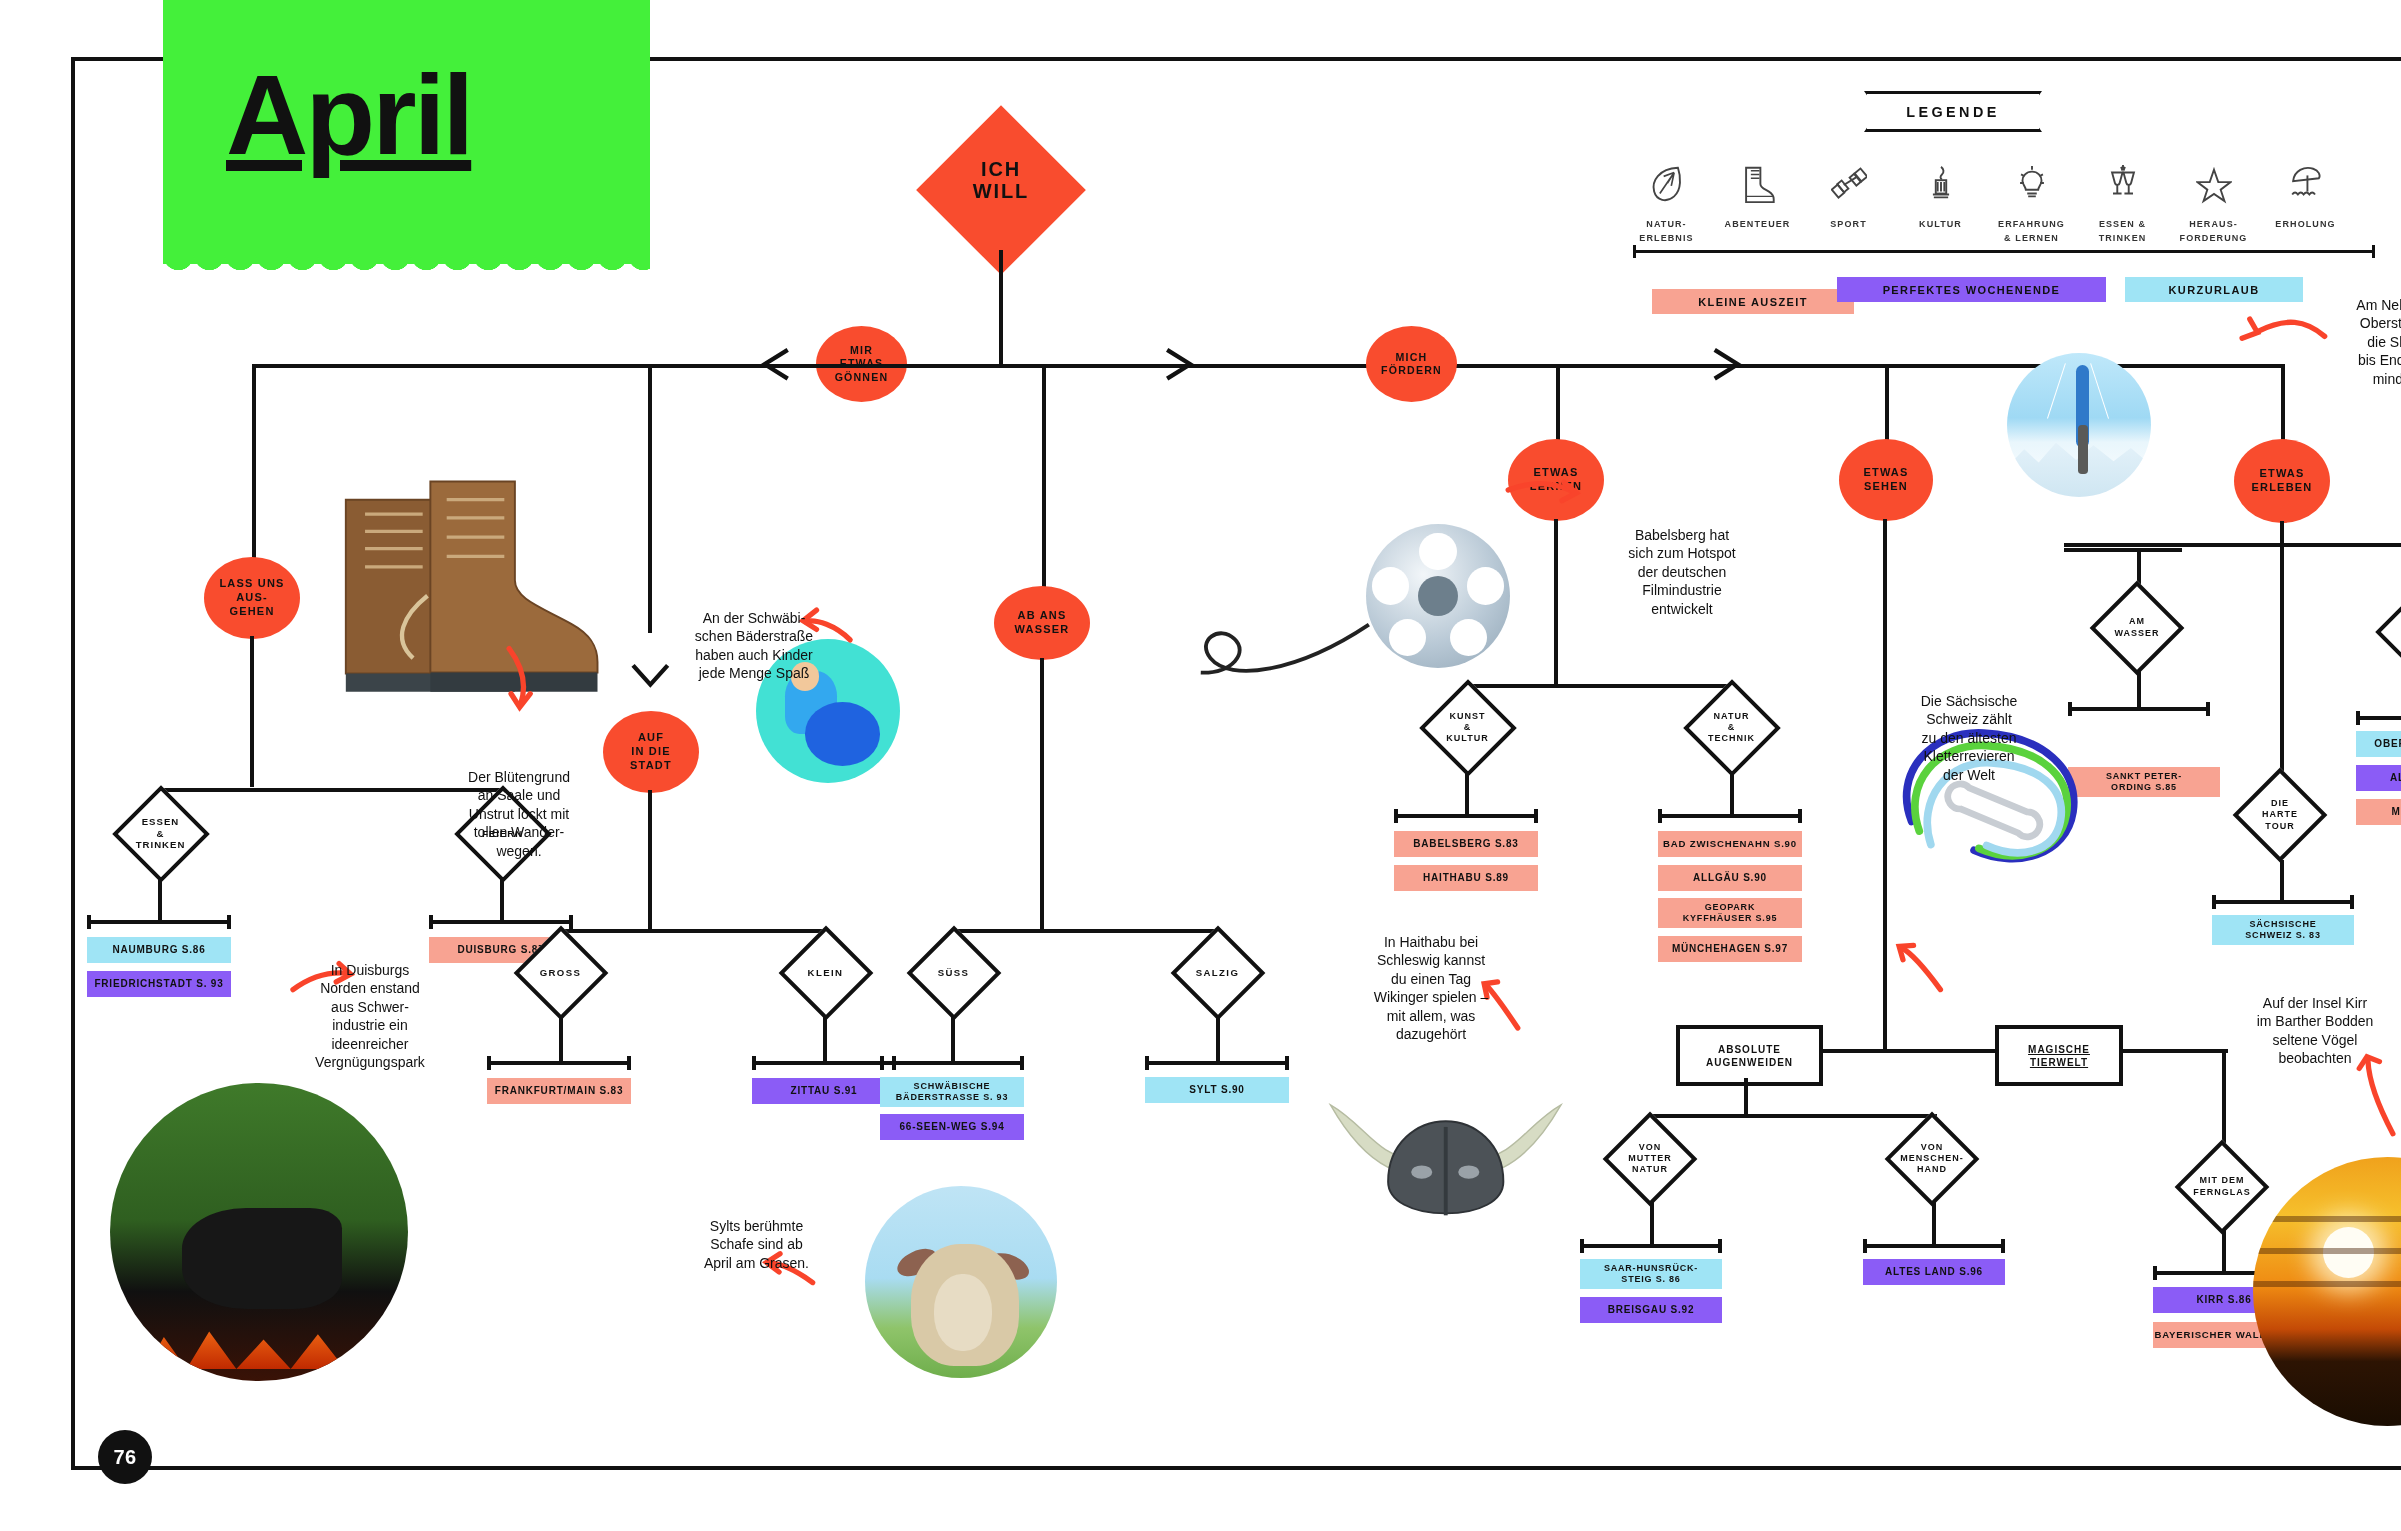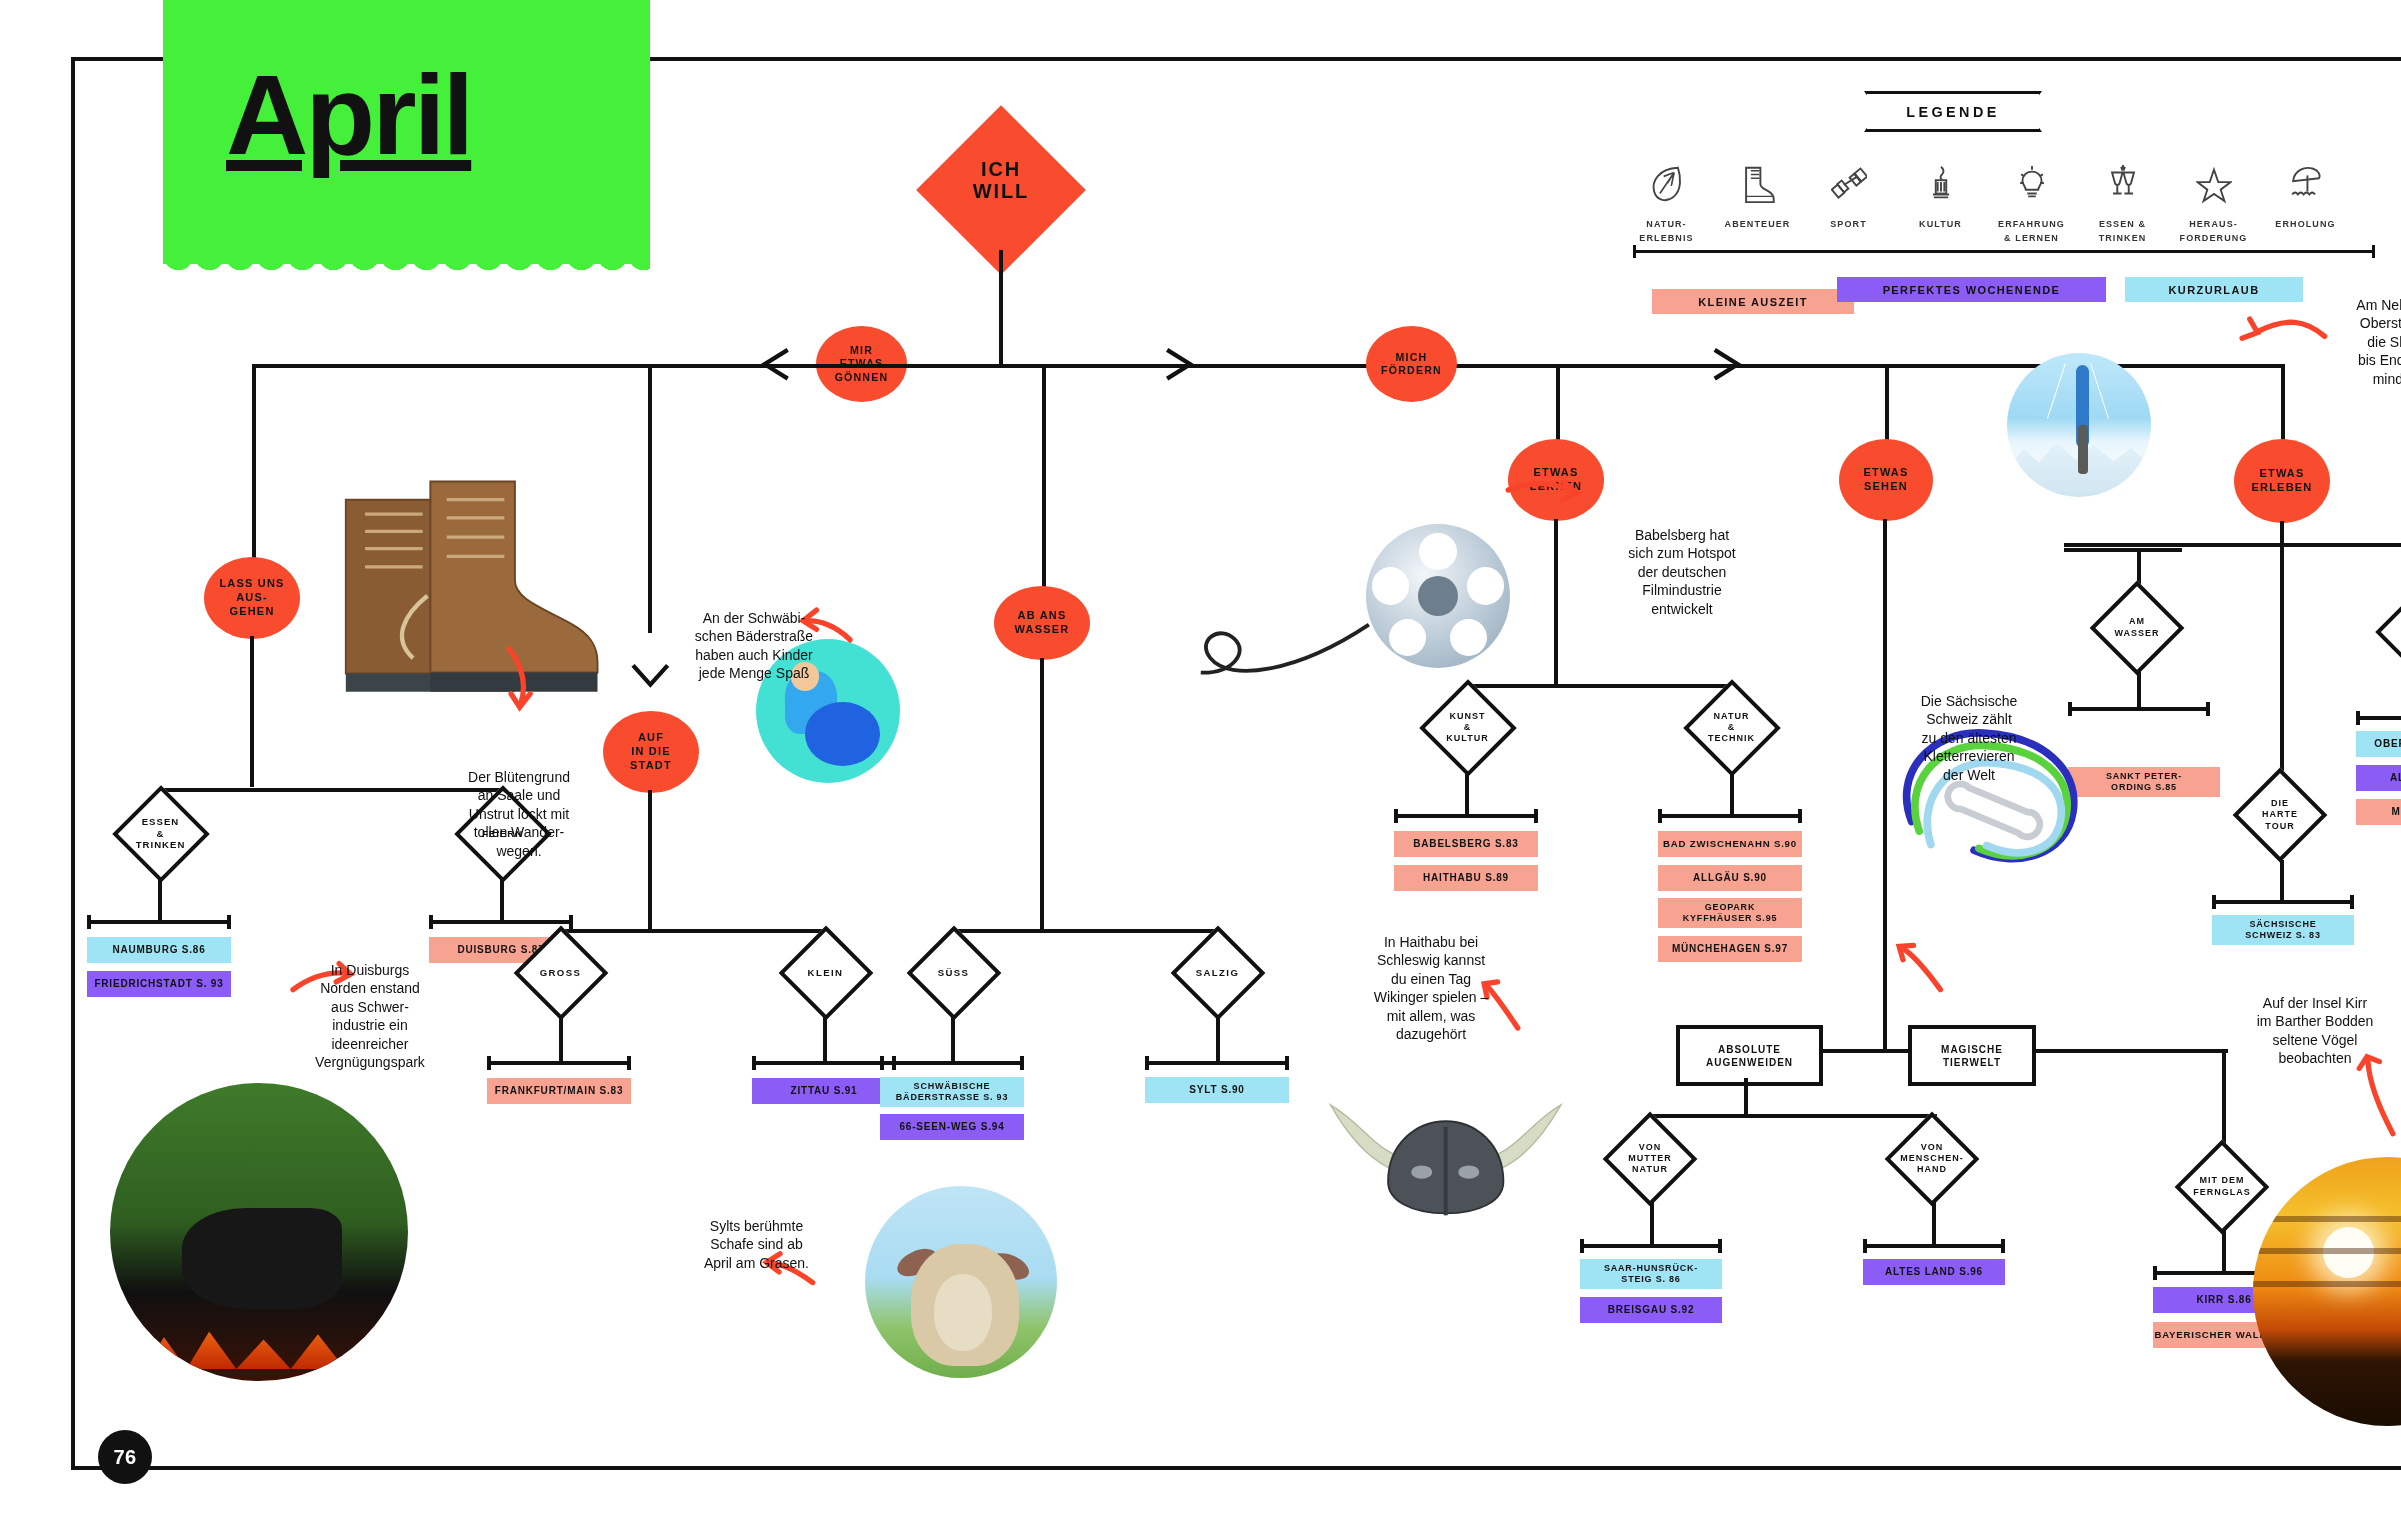--- a/index.html
+++ b/index.html
@@ -379,21 +379,21 @@
 KYFFHÄUSER S.95</div>
   <div class="tag t-pink" style="left:1658px;top:936px;width:144px;height:26px;white-space:pre-line;">MÜNCHEHAGEN S.97</div>
 
   <div class="ell" style="left:1839px;top:439px;width:94px;height:82px;font-size:11px;white-space:pre-line;">ETWAS
 SEHEN</div>
   <div class="line vl" style="left:1883px;top:519px;height:533px;"></div>
   <div class="line hl" style="left:1676px;top:1049px;width:552px;"></div>
 
   <div class="rectnode" style="left:1676px;top:1025px;width:139px;height:53px;font-size:10px;white-space:pre-line;">ABSOLUTE
 AUGENWEIDEN</div>
-  <div class="rectnode" style="left:1908px;top:1025px;width:120px;height:53px;font-size:10px;white-space:pre-line;">MAGISCHE
+  <div class="rectnode" style="left:1995px;top:1025px;width:120px;height:53px;font-size:10px;white-space:pre-line;text-decoration:underline;">MAGISCHE
 TIERWELT</div>
 
   <div class="line vl" style="left:1744px;top:1078px;height:38px;"></div>
   <div class="line hl" style="left:1650px;top:1114px;width:287px;"></div>
   <div class="line vl" style="left:1650px;top:1114px;height:37px;"></div>
   <div class="line vl" style="left:1932px;top:1114px;height:37px;"></div>
 
   <div class="dia" style="left:1607px;top:1113px;width:86px;height:91px;">
     <div class="shape" style="width:59px;height:59px;"></div>
     <div class="txt" style="font-size:9px;letter-spacing:1px;white-space:pre-line;">VON

